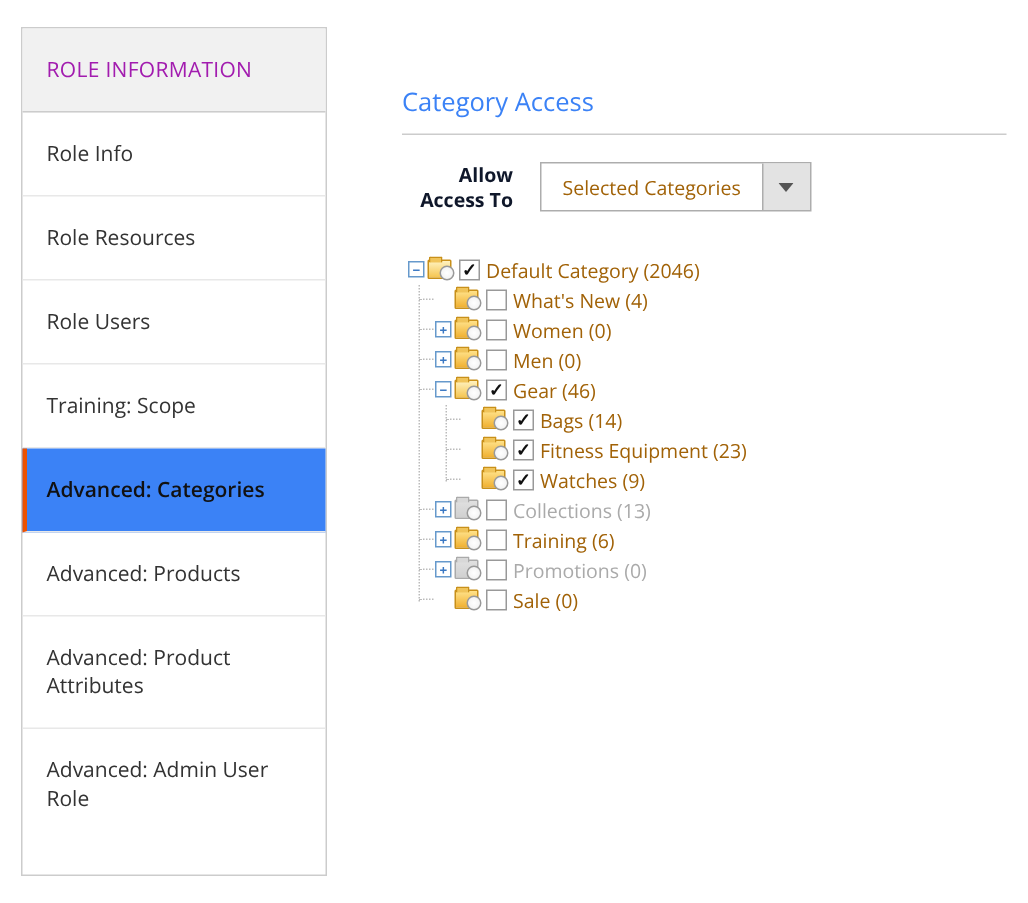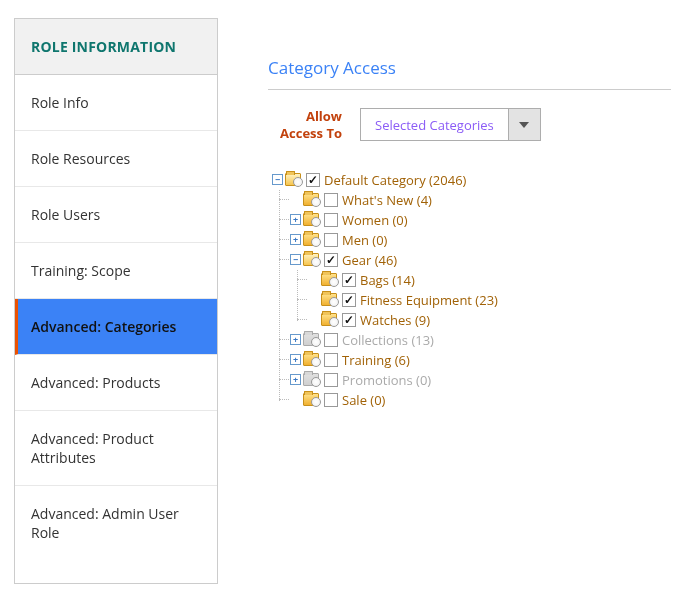--- a/index.html
+++ b/index.html
@@ -15,23 +15,23 @@
     display: flex;
     padding: 18px 14px;
   }
   .sidebar {
     width: 204px;
     border: 1px solid #ccc;
   }
   .sidebar-header {
     background: #f1f1f1;
     padding: 18px 16px;
-    font-weight: 700;
+    font-weight: 400;
     font-size: 14px;
-    color: #0f766e;
+    color: #a21caf;
     border-bottom: 1px solid #ccc;
     letter-spacing: 0.2px;
   }
   .sidebar-item {
     padding: 18px 16px;
     border-bottom: 1px solid #e8e8e8;
     cursor: pointer;
     font-size: 14px;
     color: #333;
     font-weight: 400;
@@ -60,37 +60,37 @@
   .field-row {
     display: flex;
     align-items: flex-start;
     padding: 18px 0 28px 0;
   }
   .field-label {
     width: 92px;
     text-align: right;
     font-weight: 700;
     font-size: 13px;
-    color: #c2410c;
+    color: #0f172a;
     padding-right: 18px;
     line-height: 1.3;
   }
   .select-wrap {
     display: flex;
     align-items: stretch;
     border: 1px solid #adadad;
     background: #fff;
     height: 33px;
   }
   .select-val {
     padding: 0 14px;
     display: flex;
     align-items: center;
     font-size: 13px;
-    color: #8b5cf6;
+    color: #a16207;
     min-width: 140px;
   }
   .select-btn {
     width: 32px;
     border-left: 1px solid #adadad;
     background: #e3e3e3;
     display: flex;
     align-items: center;
     justify-content: center;
     cursor: pointer;

